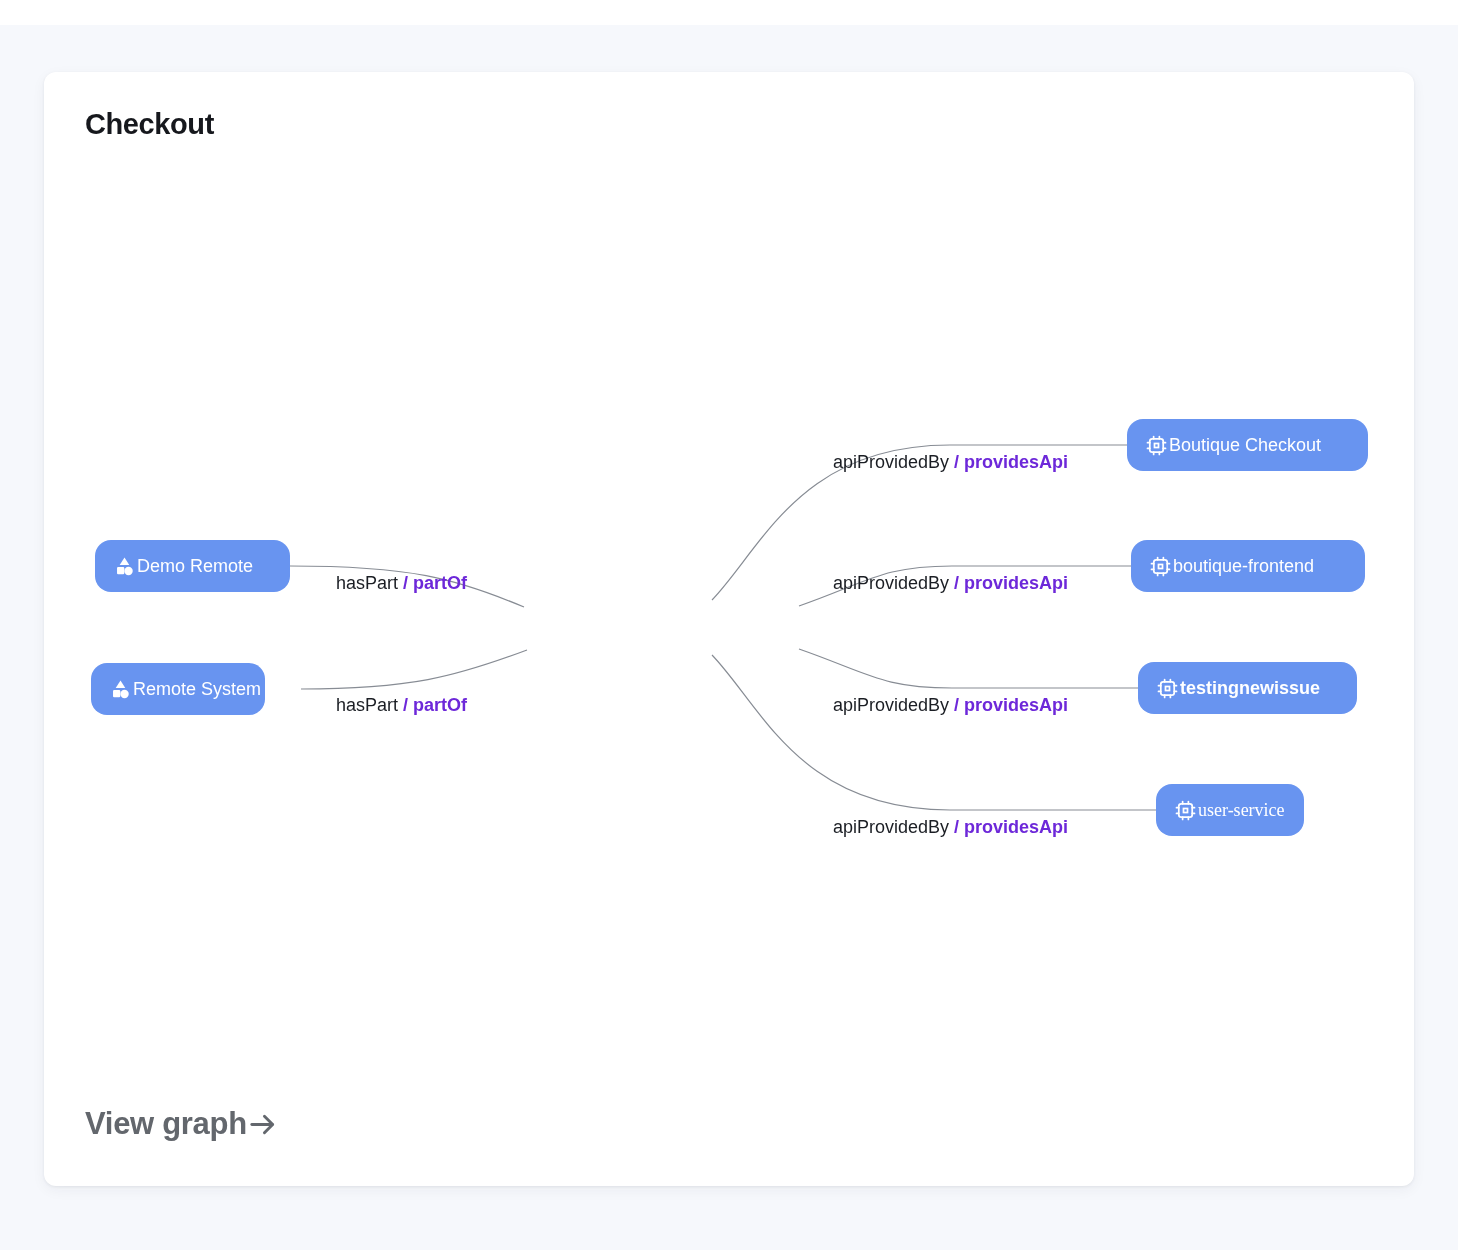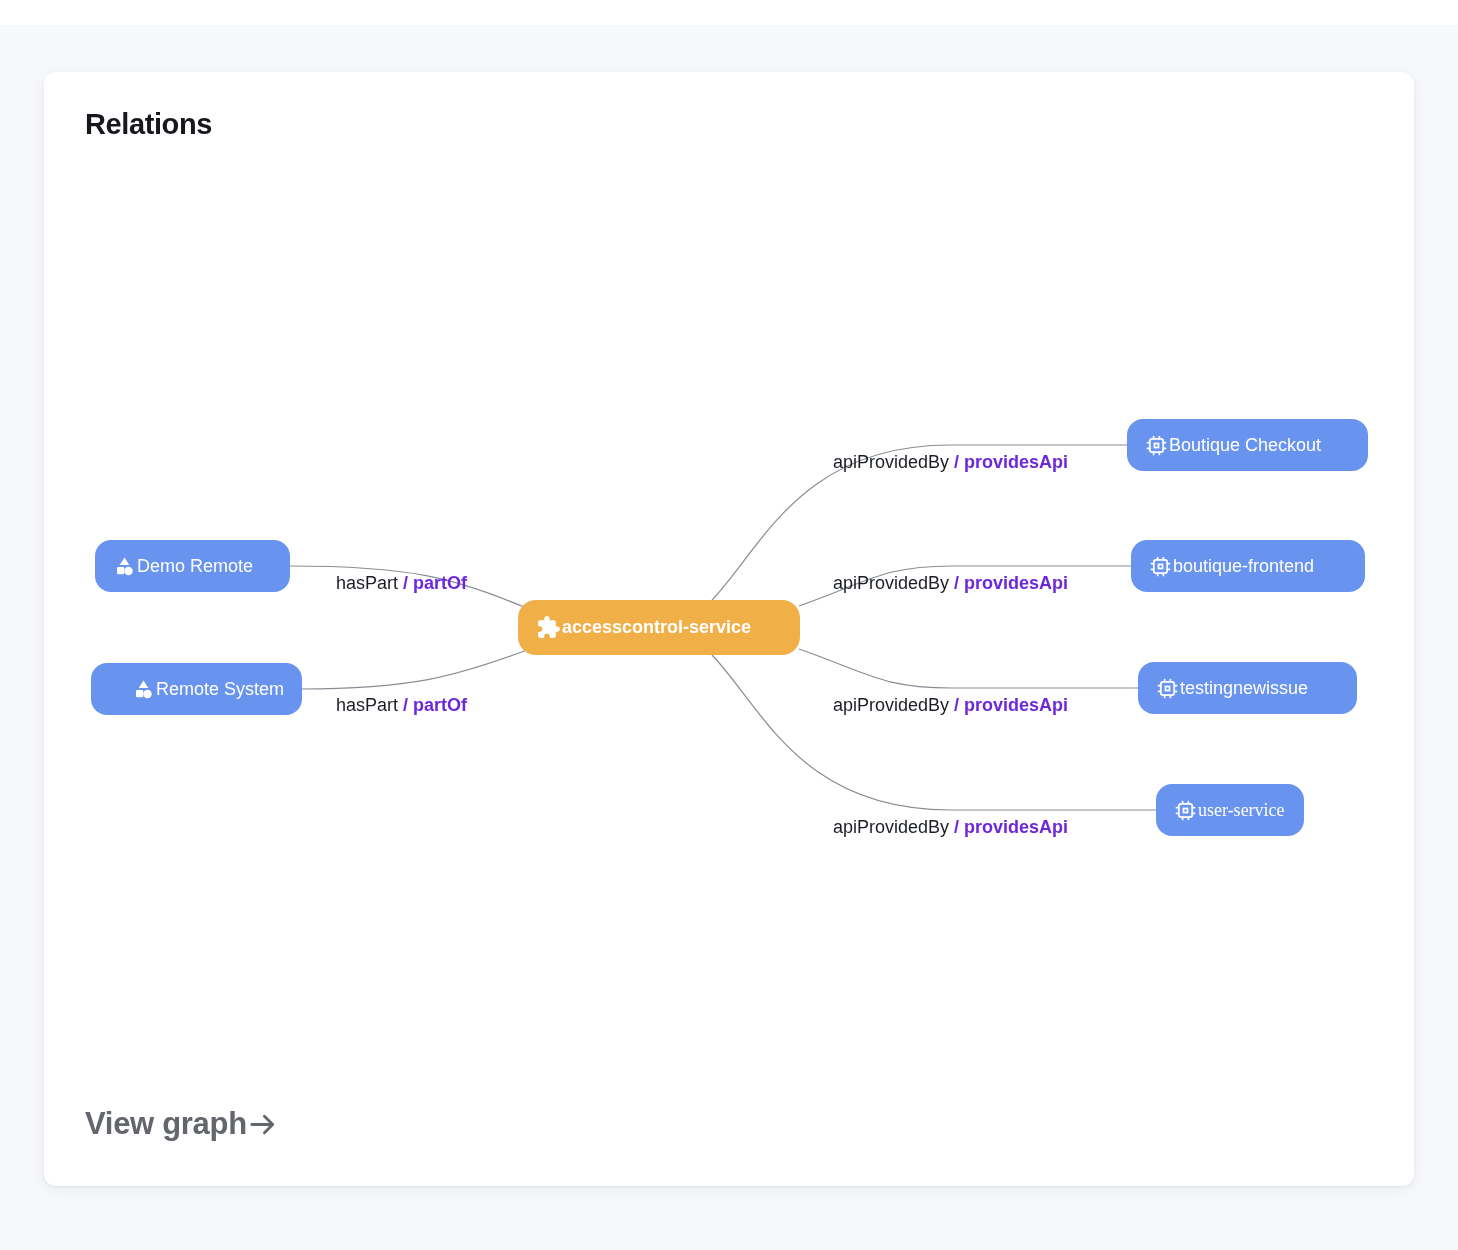--- a/index.html
+++ b/index.html
@@ -91,21 +91,21 @@
   }
 </style>
 </head>
 <body>
 
 <div class="page">
   <div class="page-bg"></div>
 
   <div class="card"></div>
 
-  <div class="card-title">Relations</div>
+  <div class="card-title">Checkout</div>
 
   <svg class="edges" viewBox="0 0 1458 1250">
     <path d="M 290 566 C 410 566, 455 578, 524 607"></path>
     <path d="M 301 689 C 410 689, 455 677, 527 650"></path>
     <path d="M 712 600 C 762 548, 800 445, 950 445 L 1127 445"></path>
     <path d="M 799 606 C 868 582, 882 566, 952 566 L 1131 566"></path>
     <path d="M 799 649 C 868 673, 882 688, 952 688 L 1138 688"></path>
     <path d="M 712 655 C 762 707, 800 810, 950 810 L 1156 810"></path>
   </svg>
 
@@ -113,39 +113,31 @@
     <span class="nicon">
       <svg width="23" height="23" viewBox="0 0 24 24">
         <path d="M12 2.6 L17 10.4 H7 Z" fill="#fff"></path>
         <rect x="4.2" y="12.6" width="7.6" height="7.6" rx="1.2" fill="#fff"></rect>
         <circle cx="16.2" cy="16.6" r="4.4" fill="#fff"></circle>
       </svg>
     </span>
     <span>Demo Remote</span>
   </div>
 
-  <div class="node blue" style="left:91px; top:663px; width:211px;justify-content:flex-end;">
+  <div class="node blue" style="left:91px; top:663px; width:174px;">
     <span class="nicon">
       <svg width="23" height="23" viewBox="0 0 24 24">
         <path d="M12 2.6 L17 10.4 H7 Z" fill="#fff"></path>
         <rect x="4.2" y="12.6" width="7.6" height="7.6" rx="1.2" fill="#fff"></rect>
         <circle cx="16.2" cy="16.6" r="4.4" fill="#fff"></circle>
       </svg>
     </span>
     <span>Remote System</span>
   </div>
 
-  <div class="node orange" style="left:518px; top:600px; width:282px;">
-    <span class="nicon">
-      <svg width="25" height="25" viewBox="0 0 24 24">
-        <path fill="#fff" d="M20.5 11H19V7c0-1.1-.9-2-2-2h-4V3.5C13 2.12 11.88 1 10.5 1S8 2.12 8 3.5V5H4c-1.1 0-1.99.9-1.99 2v3.8H3.5c1.49 0 2.7 1.21 2.7 2.7s-1.21 2.7-2.7 2.7H2V20c0 1.1.9 2 2 2h3.8v-1.5c0-1.49 1.21-2.7 2.7-2.7 1.49 0 2.7 1.21 2.7 2.7V22H17c1.1 0 2-.9 2-2v-4h1.5c1.38 0 2.5-1.12 2.5-2.5S21.88 11 20.5 11z"></path>
-      </svg>
-    </span>
-    <span>accesscontrol-service</span>
-  </div>
 
   <div class="node blue" style="left:1127px; top:419px; width:241px;">
     <span class="nicon">
       <svg width="23" height="23" viewBox="0 0 24 24" fill="none" stroke="#fff" stroke-width="1.8" stroke-linecap="round">
         <rect x="5" y="5" width="14" height="14" rx="2.5"></rect>
         <rect x="9.9" y="9.9" width="4.2" height="4.2"></rect>
         <path d="M9 5V2.6 M15 5V2.6 M9 21.4V19 M15 21.4V19 M5 9H2.6 M5 15H2.6 M21.4 9H19 M21.4 15H19"></path>
       </svg>
     </span>
     <span>Boutique Checkout</span>
@@ -155,21 +147,21 @@
     <span class="nicon">
       <svg width="23" height="23" viewBox="0 0 24 24" fill="none" stroke="#fff" stroke-width="1.8" stroke-linecap="round">
         <rect x="5" y="5" width="14" height="14" rx="2.5"></rect>
         <rect x="9.9" y="9.9" width="4.2" height="4.2"></rect>
         <path d="M9 5V2.6 M15 5V2.6 M9 21.4V19 M15 21.4V19 M5 9H2.6 M5 15H2.6 M21.4 9H19 M21.4 15H19"></path>
       </svg>
     </span>
     <span>boutique-frontend</span>
   </div>
 
-  <div class="node blue" style="left:1138px; top:662px; width:219px;">
+  <div class="node blue" style="left:1138px; top:662px; width:219px;font-weight:bold;">
     <span class="nicon">
       <svg width="23" height="23" viewBox="0 0 24 24" fill="none" stroke="#fff" stroke-width="1.8" stroke-linecap="round">
         <rect x="5" y="5" width="14" height="14" rx="2.5"></rect>
         <rect x="9.9" y="9.9" width="4.2" height="4.2"></rect>
         <path d="M9 5V2.6 M15 5V2.6 M9 21.4V19 M15 21.4V19 M5 9H2.6 M5 15H2.6 M21.4 9H19 M21.4 15H19"></path>
       </svg>
     </span>
     <span>testingnewissue</span>
   </div>
 

